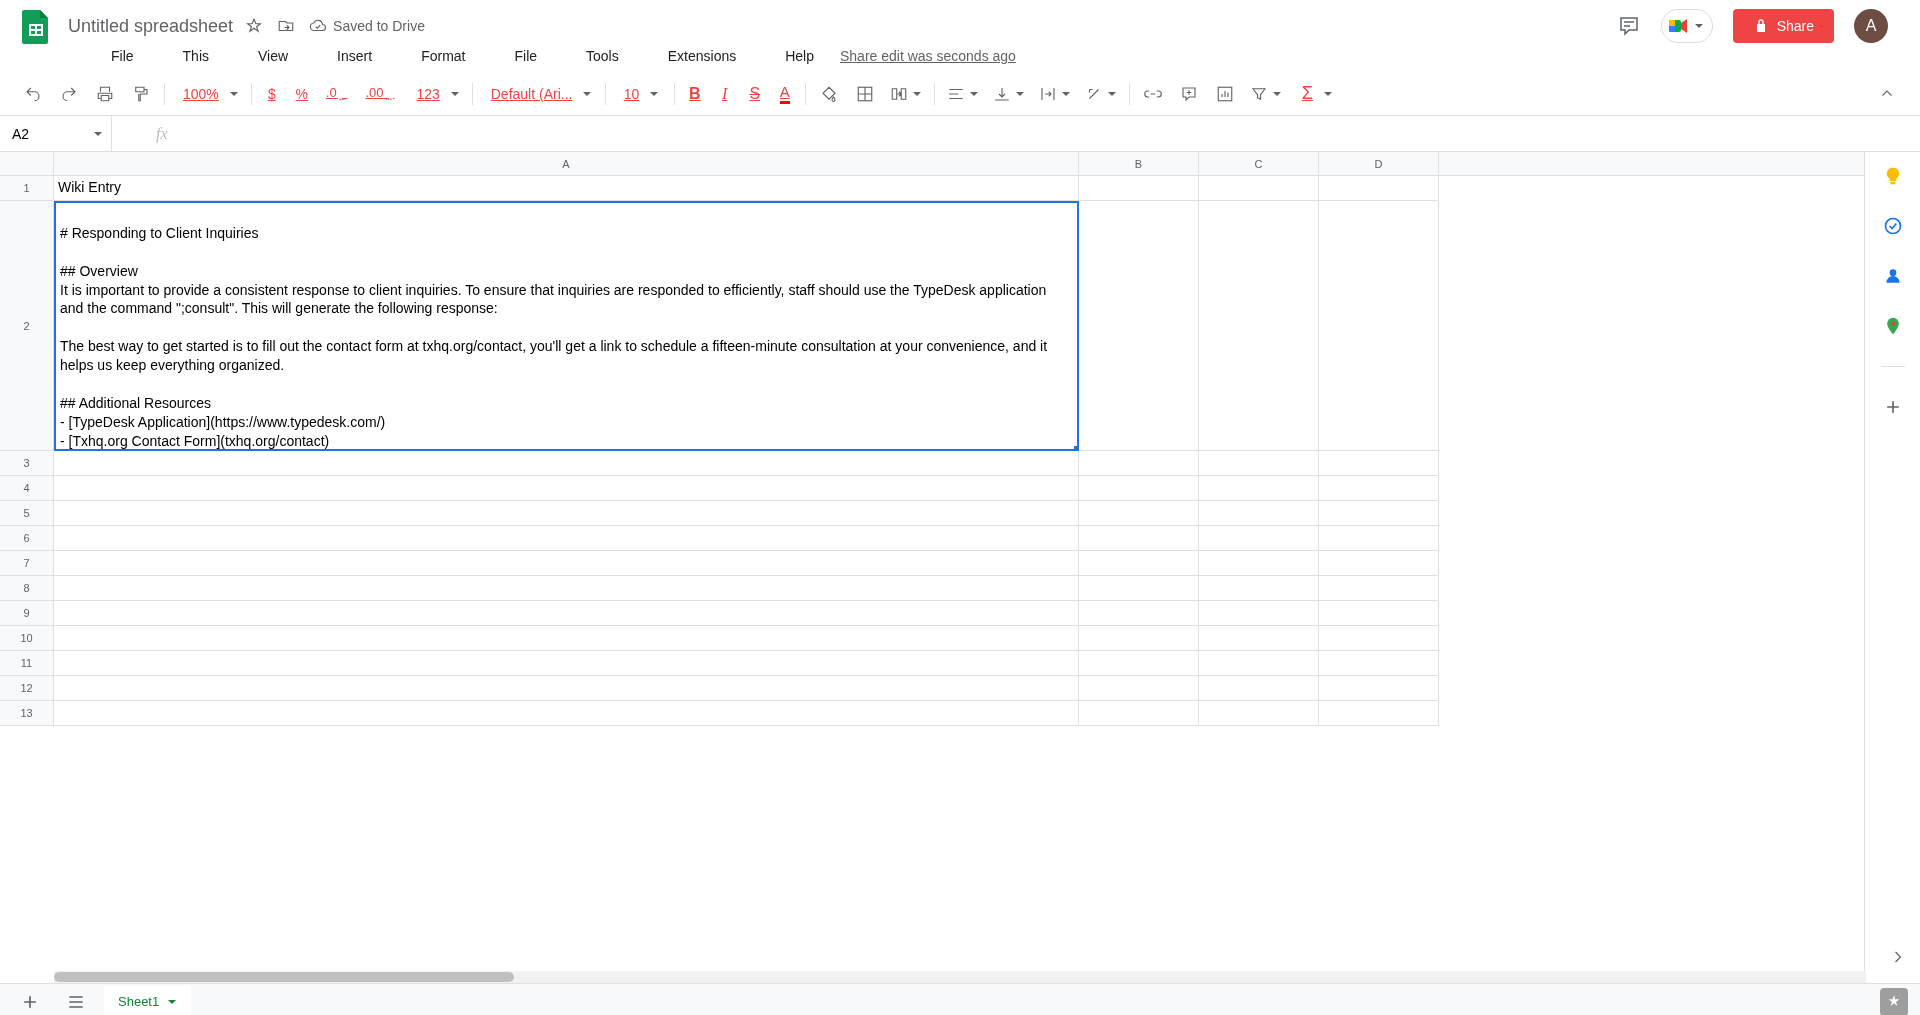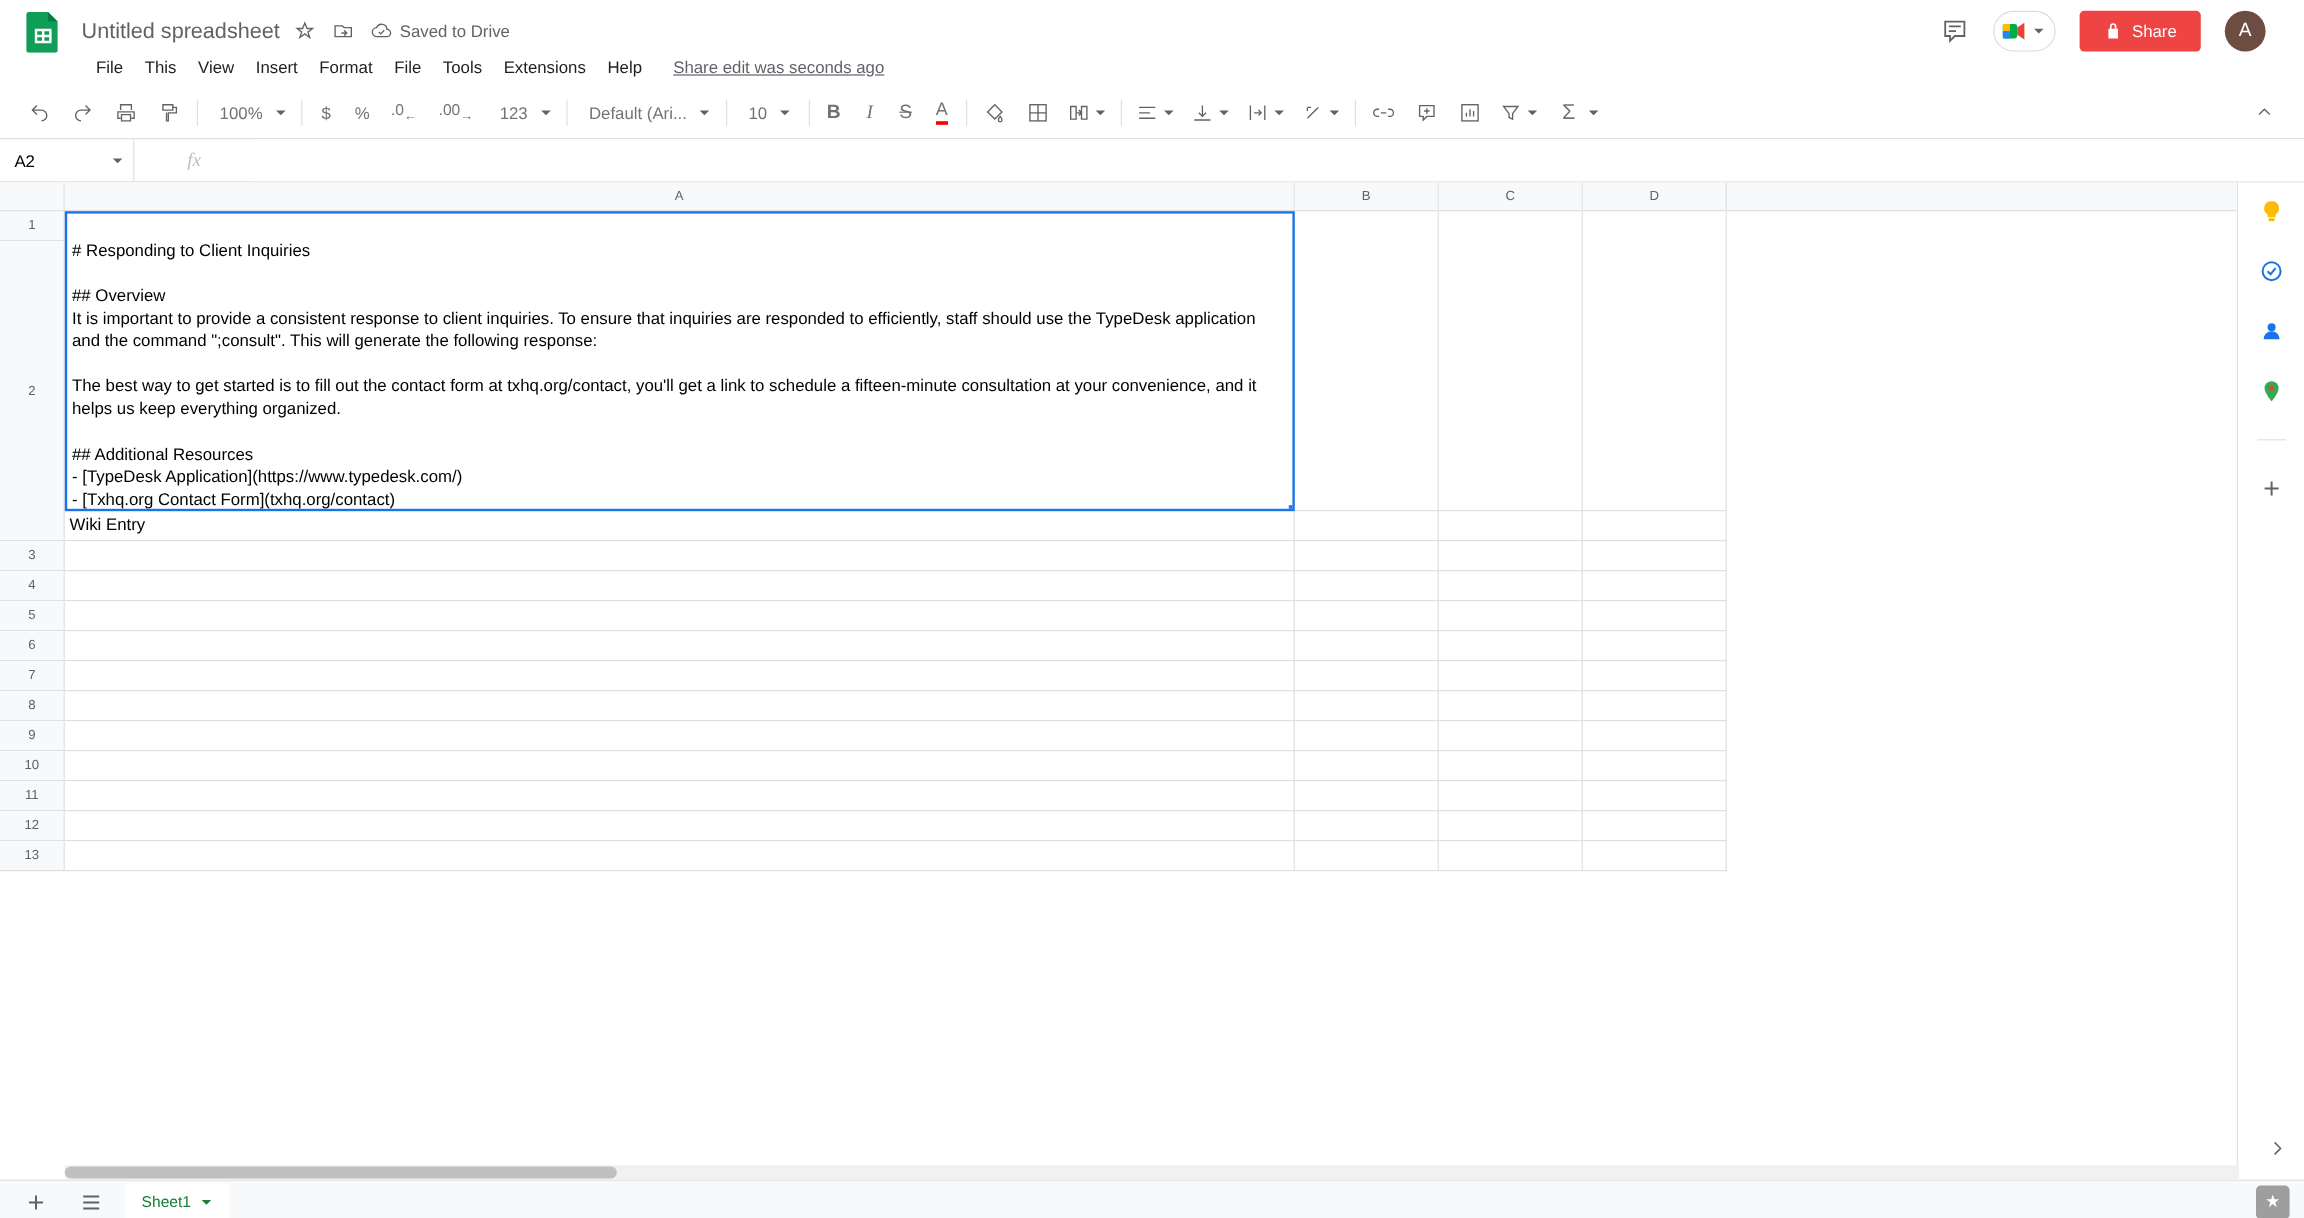--- a/index.html
+++ b/index.html
@@ -11,24 +11,24 @@
 .title-area { flex: 1; display: flex; align-items: center; gap: 12px; }
 .doc-title { font-size: 18px; color: #5f6368; font-weight: 400; }
 .title-icons { display: flex; gap: 14px; align-items: flex-end; color: #5f6368; }
 .saved-status { display: flex; align-items: center; gap: 6px; color: #5f6368; font-size: 14px; }
 .header-right { display: flex; align-items: center; gap: 20px; }
 .share-btn { background: #ef4444; color: #fff; border-radius: 4px; padding: 9px 20px; display: flex; align-items: flex-end; gap: 8px; font-size: 14px; font-weight: 500; }
 .avatar { width: 34px; height: 34px; border-radius: 50%; background: #6d4c41; color: #fff; display: flex; align-items: center; justify-content: center; font-size: 16px; }
 .meet-btn { display: flex; align-items: center; gap: 4px; border: 1px solid #dadce0; border-radius: 20px; padding: 4px 8px 4px 4px; }
 
 .menu-bar { display: flex; align-items: center; padding: 4px 16px 8px 80px; gap: 18px; font-size: 14px; color: #202124; border-bottom: none; }
-.menu-item { cursor: pointer; }
+.menu-item { cursor: pointer; margin-left: 31px; }
 .last-edit { color: #5f6368; text-decoration: underline; margin-left: 8px; }
 
-.toolbar { display: flex; align-items: center; padding: 4px 16px; height: 44px; border-bottom: 1px solid #e0e0e0; gap: 2px; color: #737373; }
+.toolbar { display: flex; align-items: center; padding: 4px 16px; height: 44px; border-bottom: 1px solid #e0e0e0; gap: 2px; color: #ef4444; text-decoration: underline; }
 .tb-btn { padding: 6px 8px; display: flex; align-items: center; justify-content: center; cursor: pointer; min-width: 28px; height: 28px; }
 .tb-sep { width: 1px; height: 22px; background: #e0e0e0; margin: 0 4px; }
 .tb-text { font-size: 14px; padding: 0 6px; }
 .tb-dropdown { display: flex; align-items: center; gap: 4px; padding: 4px 6px; cursor: pointer; }
 .collapse-toolbar { margin-left: auto; }
 
 .formula-bar { display: flex; align-items: center; height: 36px; border-bottom: 1px solid #e0e0e0; gap: 32px; }
 .name-box { width: 112px; display: flex; align-items: center; justify-content: space-between; padding: 0 8px 0 12px; border-right: 1px solid #e0e0e0; font-size: 14px; height: 100%; }
 .fx-label { padding: 0 12px; color: #bdbdbd; font-style: italic; font-size: 16px; font-family: serif; }
 .fx-input { flex: 1; border: none; outline: none; height: 100%; font-size: 14px; }
@@ -344,43 +344,43 @@
         <div class="row-header">6</div>
         <div class="row-header">7</div>
         <div class="row-header">8</div>
         <div class="row-header">9</div>
         <div class="row-header">10</div>
         <div class="row-header">11</div>
         <div class="row-header">12</div>
         <div class="row-header">13</div>
       </div>
       <div class="cells">
+        <div class="cell-row">
+          <div class="cell cA">Wiki Entry</div>
+          <div class="cell cB"></div>
+          <div class="cell cC"></div>
+          <div class="cell cD"></div>
+        </div>
         <div class="cell-row tall">
           <div class="cell cA selected">
 # Responding to Client Inquiries
 
 ## Overview
 It is important to provide a consistent response to client inquiries. To ensure that inquiries are responded to efficiently, staff should use the TypeDesk application and the command ";consult". This will generate the following response:
 
 The best way to get started is to fill out the contact form at txhq.org/contact, you'll get a link to schedule a fifteen-minute consultation at your convenience, and it helps us keep everything organized.
 
 ## Additional Resources
 - [TypeDesk Application](https://www.typedesk.com/)
 - [Txhq.org Contact Form](txhq.org/contact)</div>
           <div class="cell cB"></div>
           <div class="cell cC"></div>
           <div class="cell cD"></div>
         </div>
         <div class="cell-row">
-          <div class="cell cA">Wiki Entry</div>
-          <div class="cell cB"></div>
-          <div class="cell cC"></div>
-          <div class="cell cD"></div>
-        </div>
-        <div class="cell-row">
             <div class="cell cA"></div>
             <div class="cell cB"></div>
             <div class="cell cC"></div>
             <div class="cell cD"></div>
           </div>
         <div class="cell-row">
             <div class="cell cA"></div>
             <div class="cell cB"></div>
             <div class="cell cC"></div>
             <div class="cell cD"></div>

